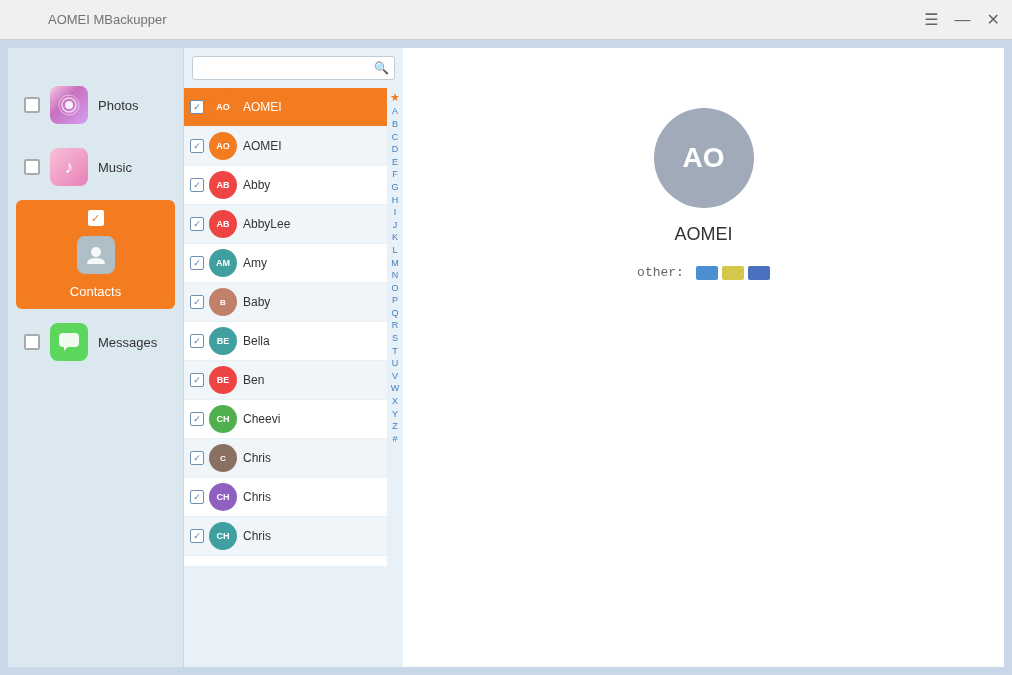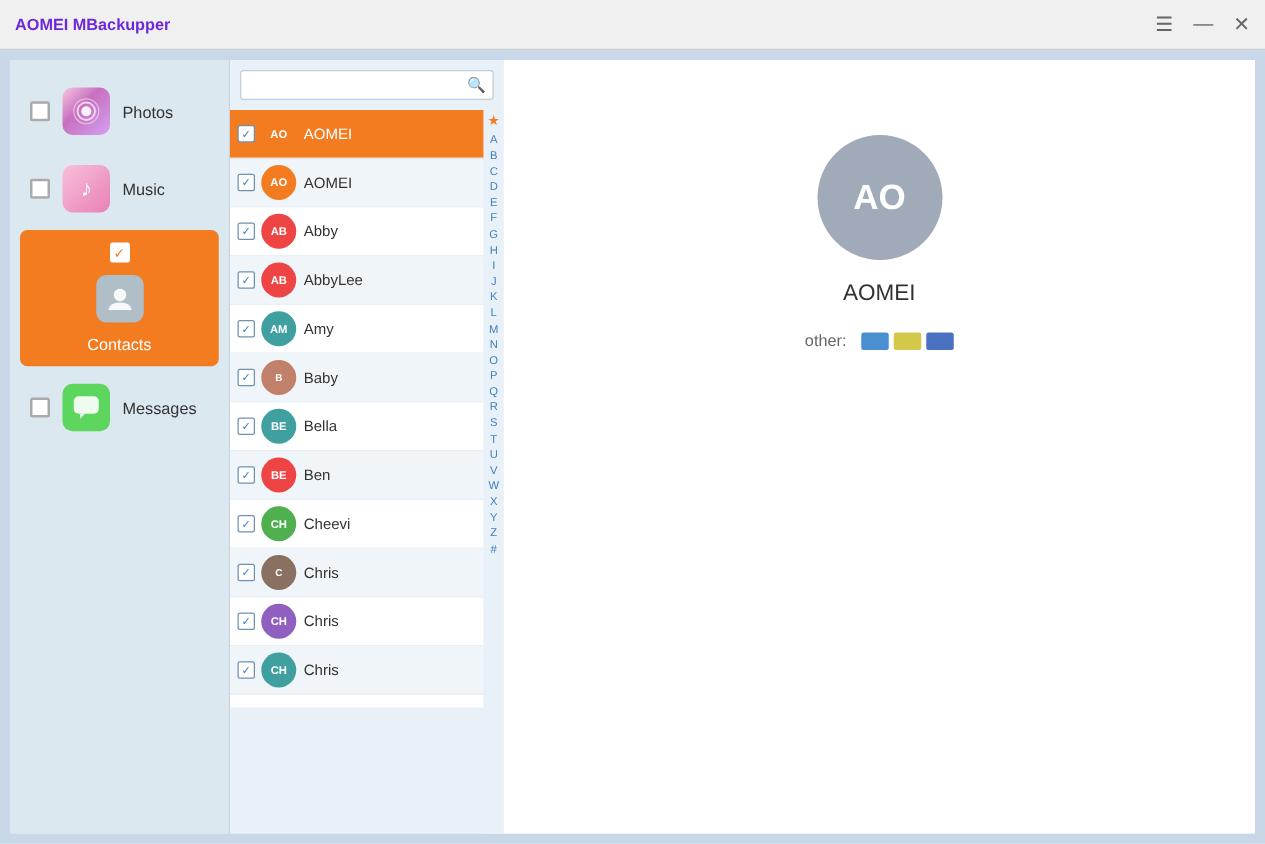--- a/index.html
+++ b/index.html
@@ -16,23 +16,24 @@
     .title-bar {
       background: #f0f0f0;
       height: 40px;
       display: flex;
       align-items: center;
       padding: 0 12px;
       border-bottom: 1px solid #d0d0d0;
     }
     .title-bar-title {
       font-size: 13px;
-      font-weight: 700;
-      color: #6d28d9;
+      font-weight: 400;
+      color: #737373;
       flex: 1;
+      margin-left: 36px;
     }
     .title-bar-controls {
       display: flex;
       gap: 16px;
       align-items: center;
     }
     .title-bar-icon {
       font-size: 16px;
       color: #666;
       cursor: pointer;
@@ -51,21 +52,21 @@
     .content-area {
       display: flex;
       flex: 1;
       overflow: hidden;
     }
 
     
     .sidebar {
       width: 175px;
       background: #dce8f0;
-      padding: 12px 8px;
+      padding: 28px 8px;
       display: flex;
       flex-direction: column;
       gap: 4px;
     }
 
     .sidebar-item {
       display: flex;
       align-items: center;
       gap: 10px;
       padding: 10px 8px;
@@ -253,20 +254,21 @@
     .contact-other-label {
       font-size: 13px;
       color: #666;
       margin-right: 8px;
     }
 
     .contact-tags {
       display: flex;
       align-items: center;
       gap: 4px;
+      font-family: Liberation Mono, monospace;
     }
     .tag {
       width: 22px;
       height: 14px;
       border-radius: 2px;
     }
 
     
     .status-bar {
       height: 28px;

